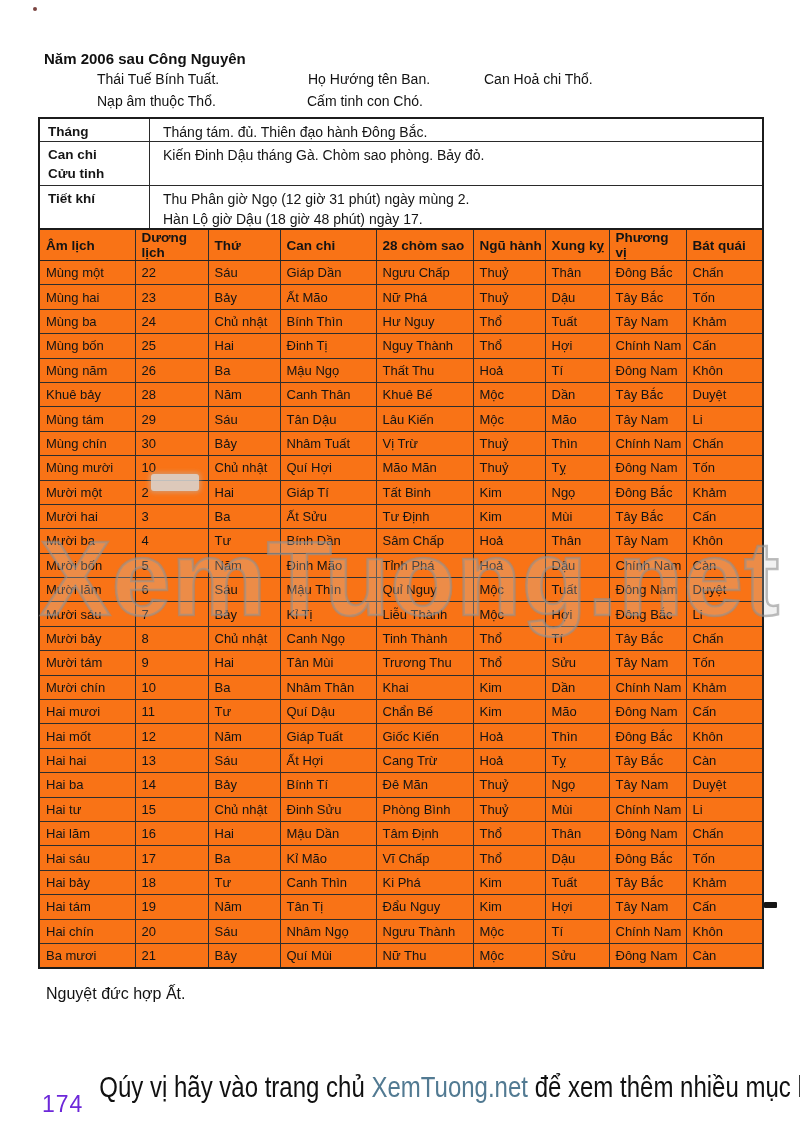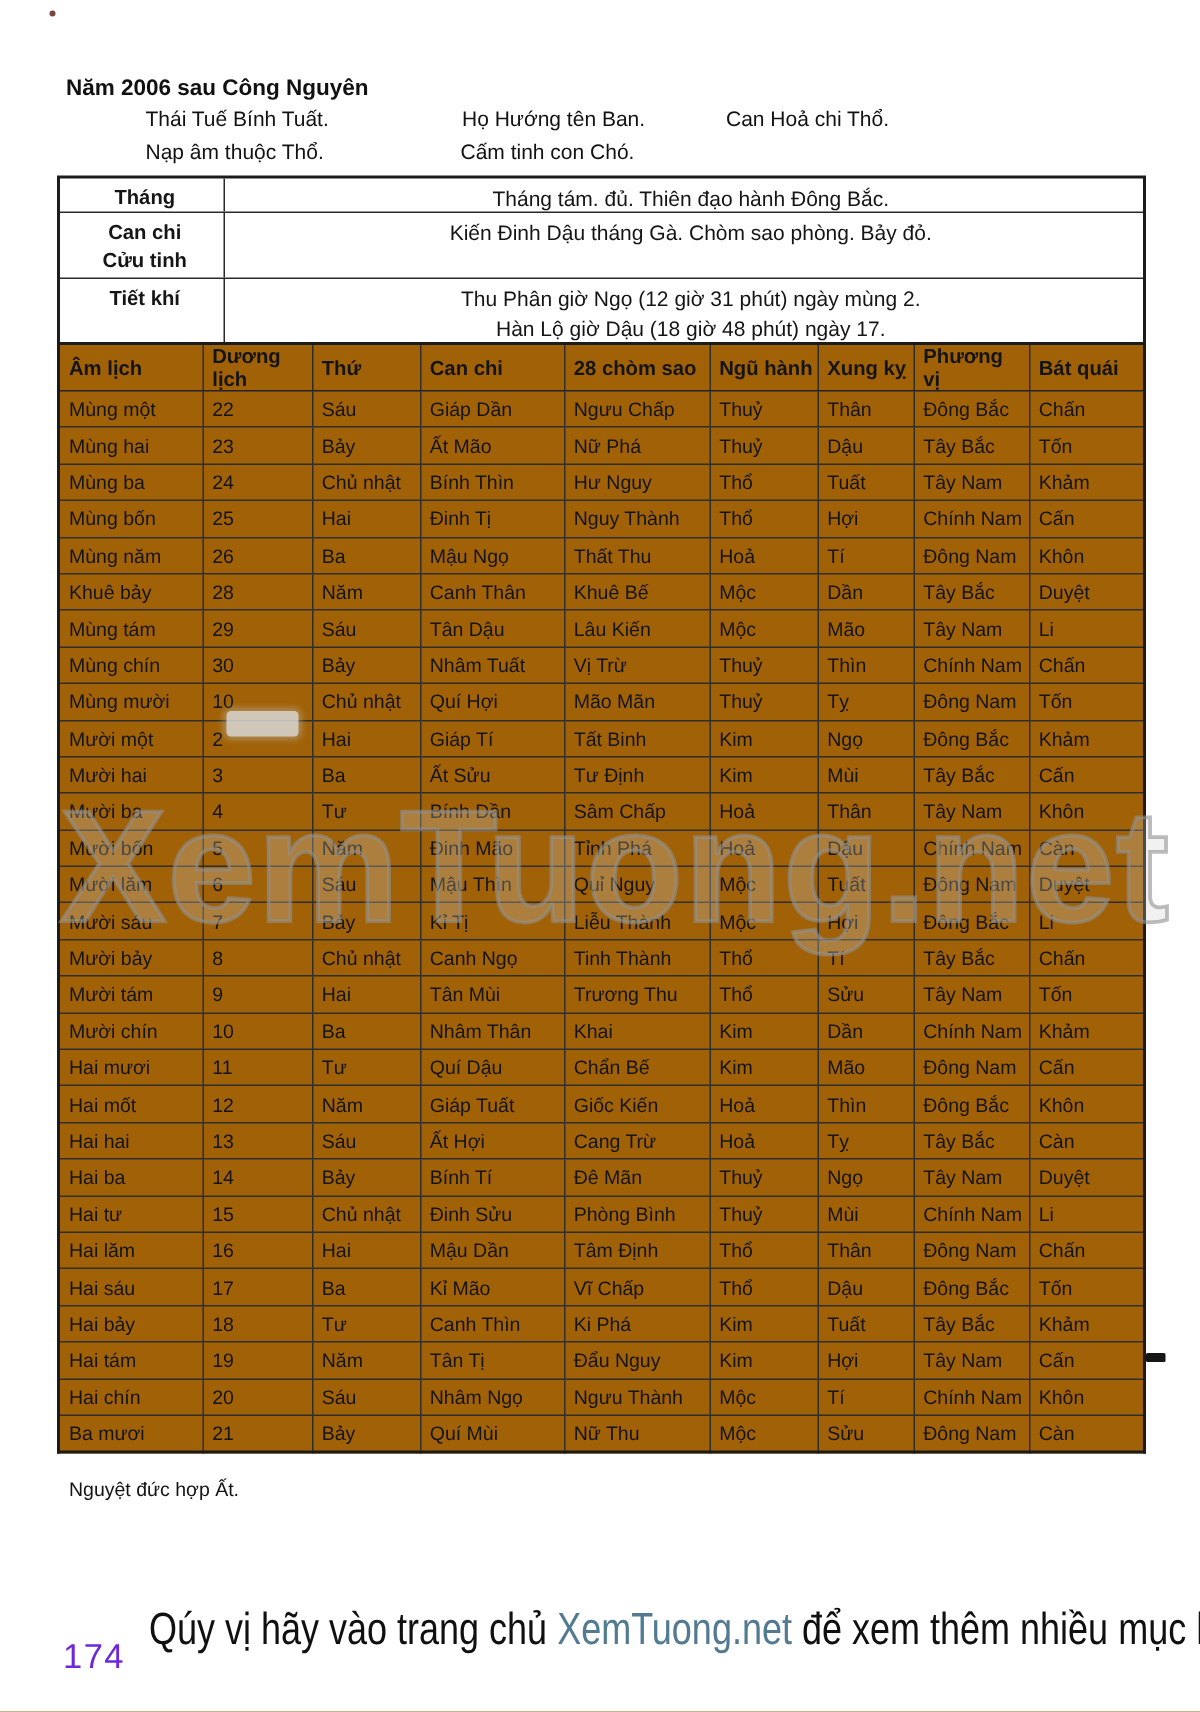--- a/index.html
+++ b/index.html
@@ -15,35 +15,35 @@
     position:absolute;left:44px;top:50px;
     font-size:15px;font-weight:bold;color:#111;
   }
   .hdr-line{position:absolute;font-size:14px;color:#121212;white-space:nowrap;}
   .h1a{left:97px;top:71px;} .h1b{left:308px;top:71px;} .h1c{left:484px;top:71px;}
   .h2a{left:97px;top:93px;} .h2b{left:307px;top:93px;}
 
   
   .info-table{
     position:absolute;left:38px;top:117px;width:722px;
-    border:2px solid #1c1c1c;border-collapse:collapse;background:#fff;text-align:center;
+    border:2px solid #1c1c1c;border-collapse:collapse;background:#fff;
   }
   .info-row{display:flex;border-bottom:1.5px solid #2a2a2a;}
   .info-row:last-child{border-bottom:none;}
   .info-label{
     width:97px;flex:0 0 97px;border-right:1.5px solid #2a2a2a;
     font-weight:bold;font-size:13.5px;padding:3px 4px 2px 8px;line-height:19px;
   }
   .info-value{flex:1;font-size:14px;padding:3px 4px 2px 13px;line-height:20px;}
   .ir0{height:22px;} .ir1{height:43px;} .ir2{height:45px;}
 
   
   table.cal{
     position:absolute;left:38px;top:228px;width:724px;
-    border-collapse:collapse;table-layout:fixed;background:#a16207;
+    border-collapse:collapse;table-layout:fixed;background:#f97316;
     font-size:13px;color:#141414;
   }
   table.cal,table.cal th,table.cal td{border:1px solid #2e2e2e;}
   table.cal{border:2px solid #1b1b1b;}
   table.cal th{
     height:23px;text-align:left;padding:0 2px 0 6px;
     font-size:13.5px;font-weight:bold;border-bottom:1.5px solid #222;
   }
   table.cal td{height:23.4px;padding:0 2px 0 6px;vertical-align:middle;overflow:hidden;white-space:nowrap;}
   col.c0{width:96px;} col.c1{width:73px;} col.c2{width:72px;}
@@ -68,21 +68,21 @@
   .edge-mark{
     position:absolute;left:764px;top:902px;width:13px;height:6px;
     background:#161616;border-radius:1px;
   }
   .corner-dot{
     position:absolute;left:33px;top:7px;width:4px;height:4px;
     background:#5a1510;border-radius:50%;opacity:.8;
   }
 
   
-  .note{position:absolute;left:46px;top:985px;font-size:13px;color:#131313;}
+  .note{position:absolute;left:46px;top:985px;font-size:16px;color:#131313;}
   .promo{
     position:absolute;left:0;top:1070px;width:800px;text-align:center;
     font-size:30px;color:#101010;white-space:nowrap;
   }
   .promo-inner{display:inline-block;transform:scaleX(0.8);transform-origin:50% 50%;}
   .promo-link{color:#527a92;}
   .page-number{
     position:absolute;left:42px;top:1091px;font-size:23px;
     letter-spacing:1px;color:#6d28d9;
   }

